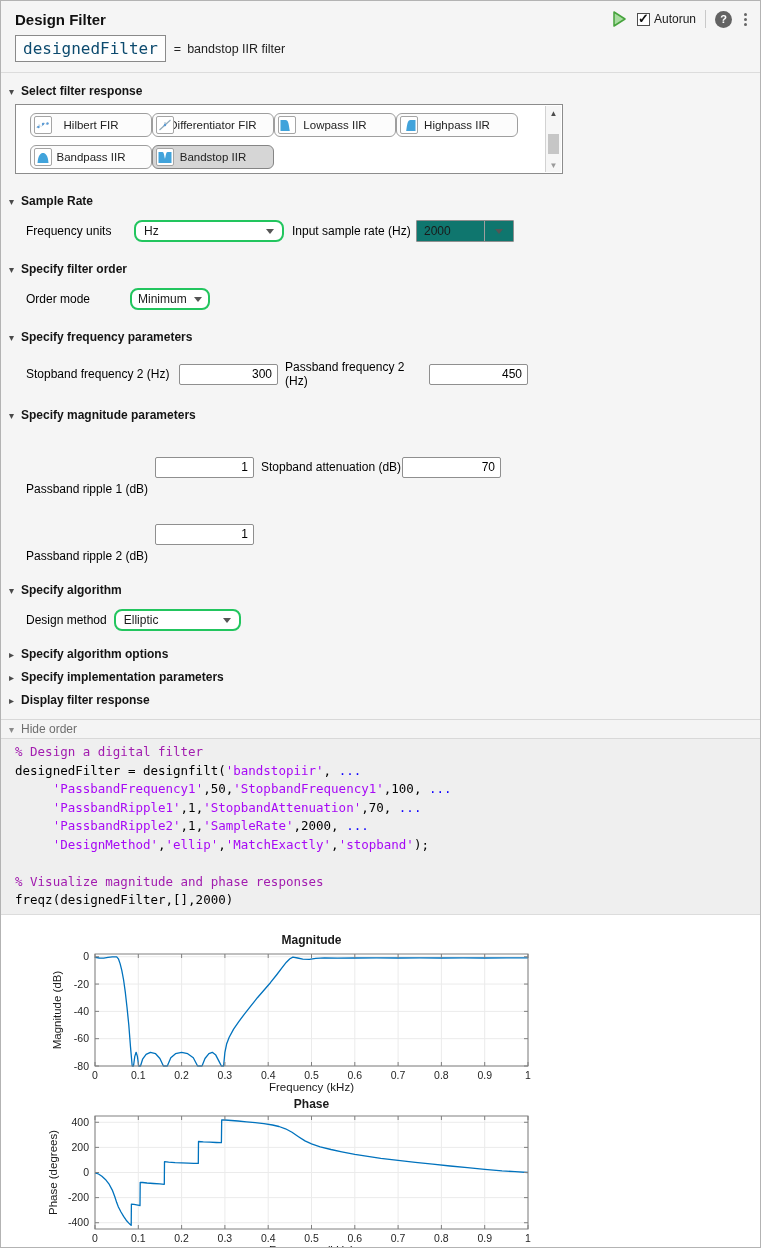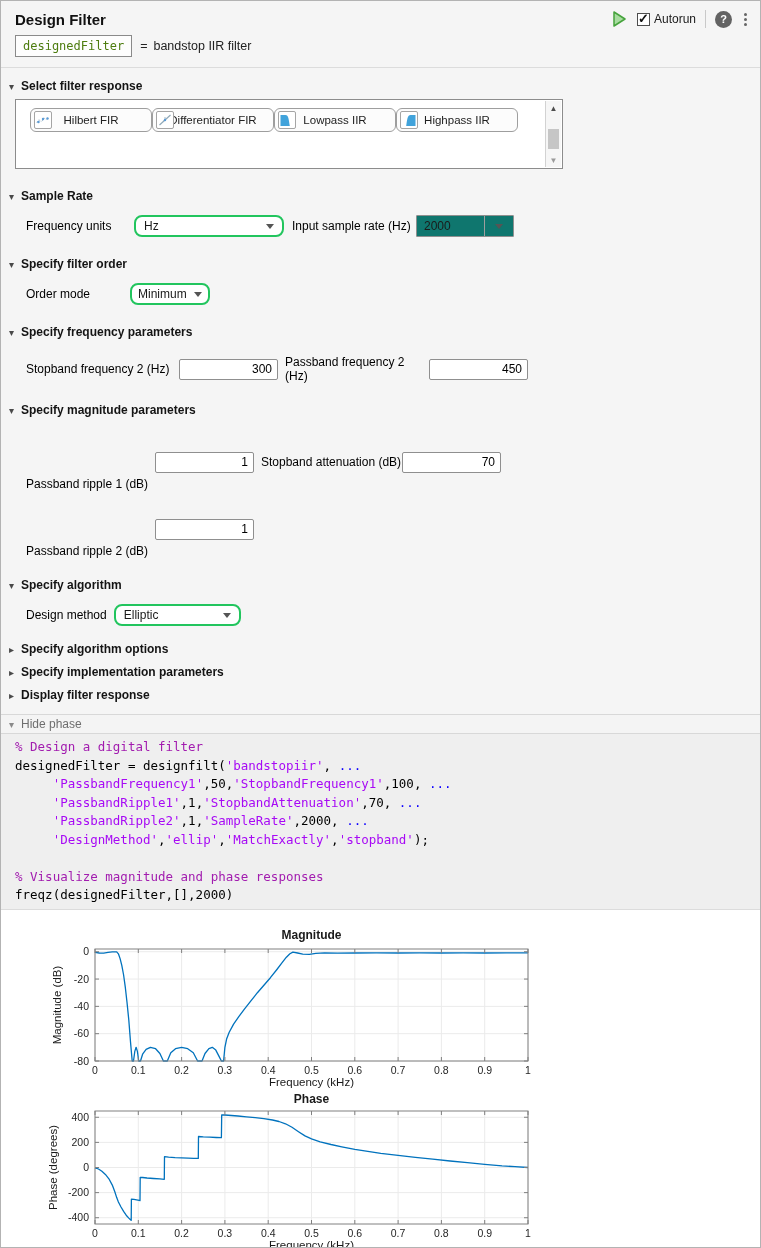--- a/index.html
+++ b/index.html
@@ -12,21 +12,21 @@
   .task-title { font-size:15px; font-weight:bold; color:#111; padding-top:2px; }
   .header-right { position:absolute; top:9px; right:10px; display:flex; align-items:center; gap:9px; }
   .autorun-wrap { display:flex; align-items:center; gap:4px; }
   .cb { width:13px; height:13px; background:#fff; border:1px solid #4d4d4d; position:relative; }
   .cb.checked::after { content:"\2713"; position:absolute; left:0px; top:-3px; font-size:13px; font-weight:bold; color:#111; }
   .hdr-divider { width:1px; height:18px; background:#c9c9c9; }
   .help-circle { width:17px; height:17px; border-radius:50%; background:#636363; color:#fff; font-size:11px; font-weight:bold; display:flex; align-items:center; justify-content:center; }
   .kebab { display:flex; flex-direction:column; gap:2px; padding:1px 3px; }
   .kebab i { width:3px; height:3px; border-radius:50%; background:#666; }
   .var-row { margin-top:7px; display:flex; align-items:center; gap:8px; }
-  .var-box { font-family:"DejaVu Sans Mono", monospace; font-size:12px; color:#4d7c0f; background:#fdfdfd; border:1px solid #8a8a8a; padding:3px 7px; }
+  .var-box { font-family:"DejaVu Sans Mono", monospace; font-size:16px; color:#0c4a6e; background:#fdfdfd; border:1px solid #8a8a8a; padding:3px 7px; }
   .var-desc { font-size:12.5px; color:#222; }
 
   
   .controls { background:#f5f5f5; padding:0 14px 12px 8px; }
   .sec-head { display:flex; align-items:center; font-weight:bold; font-size:12px; color:#141414; }
   .sec-head .tri { width:12px; font-size:10px; color:#4a4a4a; font-weight:normal; }
   .sec-body { margin-left:17px; }
 
   .mt-sec1 { padding-top:11px; }
   .response-panel { position:relative; margin-top:6px; margin-left:6px; width:548px; height:70px; background:#ffffff; border:1px solid #8c8c8c; }
@@ -144,20 +144,38 @@
         </div>
         <div class="fbtn">
           <span class="ic">
             <svg width="16" height="16" viewBox="0 0 16 16">
                 <path d="M14.5 14 L14.5 3 L9.5 3 C6.5 3 6.2 7.5 5.2 14 Z" fill="#41A3DB"></path>
               </svg>
           </span>
           <span>Highpass IIR</span>
         </div>
       </div>
+      <div class="btn-row">
+        <div class="fbtn">
+          <span class="ic">
+            <svg width="16" height="16" viewBox="0 0 16 16">
+                <path d="M2.5 14 C3 6.5 5.5 4 8 4 C10.5 4 13 6.5 13.5 14 Z" fill="#41A3DB"></path>
+              </svg>
+          </span>
+          <span>Bandpass IIR</span>
+        </div>
+        <div class="fbtn selected">
+          <span class="ic">
+            <svg width="16" height="16" viewBox="0 0 16 16">
+                <path d="M1.5 14 L1.5 3 L5.5 3 C7 3 7 6 8 10 C9 6 9 3 10.5 3 L14.5 3 L14.5 14 Z" fill="#41A3DB"></path>
+              </svg>
+          </span>
+          <span>Bandstop IIR</span>
+        </div>
+      </div>
       <div class="panel-scroll">
         <span class="scroll-arrow up">▲</span>
         <span class="scroll-thumb"></span>
         <span class="scroll-arrow down">▼</span>
       </div>
     </div>
 
     <div class="sec-head mt-sec">
       <span class="tri">▾</span>
       <span>Sample Rate</span>
@@ -246,21 +264,21 @@
       <span>Specify implementation parameters</span>
     </div>
     <div class="sec-head collapsed-head">
       <span class="tri">▸</span>
       <span>Display filter response</span>
     </div>
   </div>
 
   <div class="hidecode-bar">
     <span class="tri">▾</span>
-    <span>Hide phase</span>
+    <span>Hide order</span>
   </div>
 
   <div class="code-area">
       <div class="code-line"><span class="tok-comment">% Design a digital filter</span></div>
       <div class="code-line"><span class="tok-plain">designedFilter = designfilt(</span><span class="tok-string">'bandstopiir'</span><span class="tok-plain">, </span><span class="tok-cont">...</span></div>
       <div class="code-line"><span class="tok-plain">     </span><span class="tok-string">'PassbandFrequency1'</span><span class="tok-plain">,50,</span><span class="tok-string">'StopbandFrequency1'</span><span class="tok-plain">,100, </span><span class="tok-cont">...</span></div>
       <div class="code-line"><span class="tok-plain">     </span><span class="tok-string">'PassbandRipple1'</span><span class="tok-plain">,1,</span><span class="tok-string">'StopbandAttenuation'</span><span class="tok-plain">,70, </span><span class="tok-cont">...</span></div>
       <div class="code-line"><span class="tok-plain">     </span><span class="tok-string">'PassbandRipple2'</span><span class="tok-plain">,1,</span><span class="tok-string">'SampleRate'</span><span class="tok-plain">,2000, </span><span class="tok-cont">...</span></div>
       <div class="code-line"><span class="tok-plain">     </span><span class="tok-string">'DesignMethod'</span><span class="tok-plain">,</span><span class="tok-string">'ellip'</span><span class="tok-plain">,</span><span class="tok-string">'MatchExactly'</span><span class="tok-plain">,</span><span class="tok-string">'stopband'</span><span class="tok-plain">);</span></div>
       <div class="code-line">&nbsp;</div>

